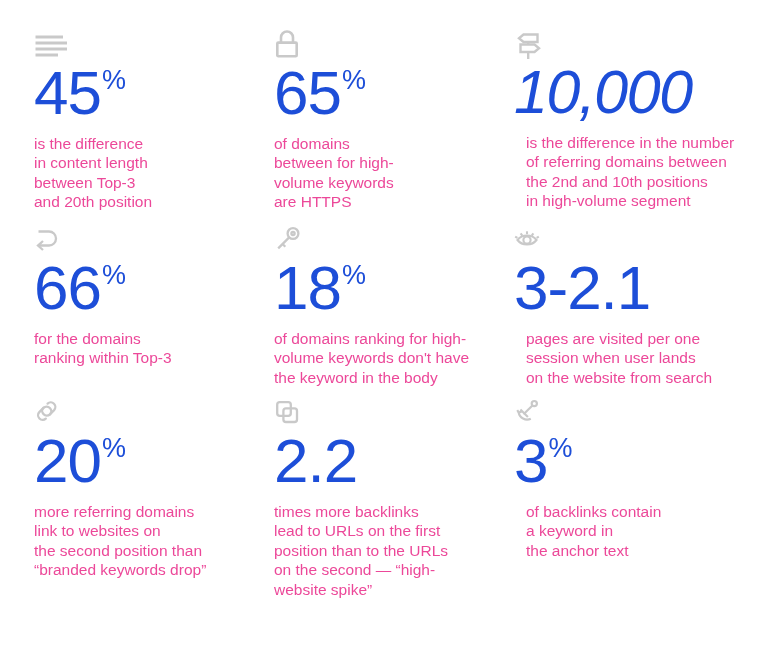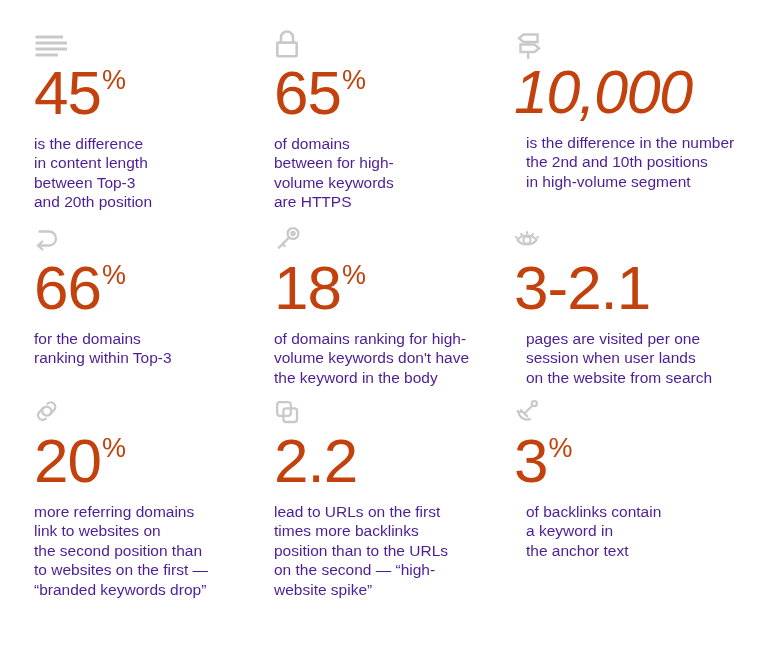--- a/index.html
+++ b/index.html
@@ -42,21 +42,21 @@
     display: block;
     margin-bottom: 2px;
   }
   .stat-icon svg {
     display: block;
     overflow: visible;
   }
 
   
   .stat-figure {
-    color: #c2410c;
+    color: #1d4ed8;
     font-weight: 400;
     line-height: 0.95;
     letter-spacing: -1px;
     white-space: nowrap;
     display: block;
     margin: 0;
   }
   .stat-value {
     font-size: 62px;
   }
@@ -69,21 +69,21 @@
     font-size: 27px;
     vertical-align: top;
     position: relative;
     top: 4px;
     left: 1px;
     letter-spacing: 0;
   }
 
   
   .stat-desc {
-    color: #4c1d95;
+    color: #ec4899;
     font-size: 15.5px;
     line-height: 19.4px;
     margin: 0;
     padding-top: 11px;
     max-width: 228px;
   }
   .stat-cell.col3 .stat-desc { max-width: 242px; margin-left: 12px; }
   .stat-cell.wide-desc .stat-desc { max-width: 236px; }
   .stat-desc span { display: block; white-space: pre; }
 </style>
@@ -136,20 +136,21 @@
             <path d="M9.5 4.5 H23.5 V12 H9.5 L5 8.25 Z"></path>
             <path d="M20.5 14.5 H6.5 V22 H20.5 L25 18.25 Z"></path>
             <line x1="14.2" y1="12.2" x2="14.2" y2="14.6"></line>
             <line x1="14.2" y1="22.2" x2="14.2" y2="29"></line>
           </g>
         </svg>
       </div>
       <div class="stat-figure"><span class="stat-value wide">10,000</span><span class="stat-unit"></span></div>
       <p class="stat-desc">
         <span>is the difference in the number</span>
+        <span>of referring domains between</span>
         <span>the 2nd and 10th positions</span>
         <span>in high-volume segment</span>
       </p>
     </div>
 
     <div class="stat-cell col1">
       <div class="stat-icon">
         <svg width="34" height="32" viewBox="0 0 34 32" fill="none">
           <path d="M4.5 6.5 H15 a7 7 0 0 1 0 14 H4" stroke="#c9c9c9" stroke-width="2.3" stroke-linecap="butt"></path>
           <path d="M9 16 L4 20.6 L9 25" stroke="#c9c9c9" stroke-width="2.3" stroke-linecap="butt" stroke-linejoin="miter" fill="none"></path>
@@ -210,38 +211,37 @@
             <path d="M13.6 5.6 a4.6 4.6 0 0 1 6.5 6.5 l-4.2 4.2 a4.6 4.6 0 0 1 -6.5 -6.5"></path>
             <path d="M11.8 20.6 a4.6 4.6 0 0 1 -6.5 -6.5 l4.2 -4.2 a4.6 4.6 0 0 1 6.5 6.5"></path>
           </g>
         </svg>
       </div>
       <div class="stat-figure"><span class="stat-value">20</span><span class="stat-unit">%</span></div>
       <p class="stat-desc">
         <span>more referring domains</span>
         <span>link to websites on</span>
         <span>the second position than</span>
-        <span>to websites on the first —</span>
         <span>“branded keywords drop”</span>
       </p>
     </div>
 
     <div class="stat-cell col2">
       <div class="stat-icon">
         <svg width="34" height="32" viewBox="0 0 34 32" fill="none">
           <g stroke="#c9c9c9" stroke-width="2.3" fill="none">
             <rect x="3.2" y="4.2" width="13.6" height="13.6" rx="2.6"></rect>
             <rect x="9.4" y="10.4" width="13.6" height="13.6" rx="2.6"></rect>
           </g>
         </svg>
       </div>
       <div class="stat-figure"><span class="stat-value">2.2</span><span class="stat-unit"></span></div>
       <p class="stat-desc">
+        <span>times more backlinks</span>
         <span>lead to URLs on the first</span>
-        <span>times more backlinks</span>
         <span>position than to the URLs</span>
         <span>on the second — “high-</span>
         <span>website spike”</span>
       </p>
     </div>
 
     <div class="stat-cell col3">
       <div class="stat-icon">
         <svg width="34" height="32" viewBox="0 0 34 32" fill="none">
           <g stroke="#c9c9c9" stroke-width="2.2" fill="none" stroke-linecap="butt">

